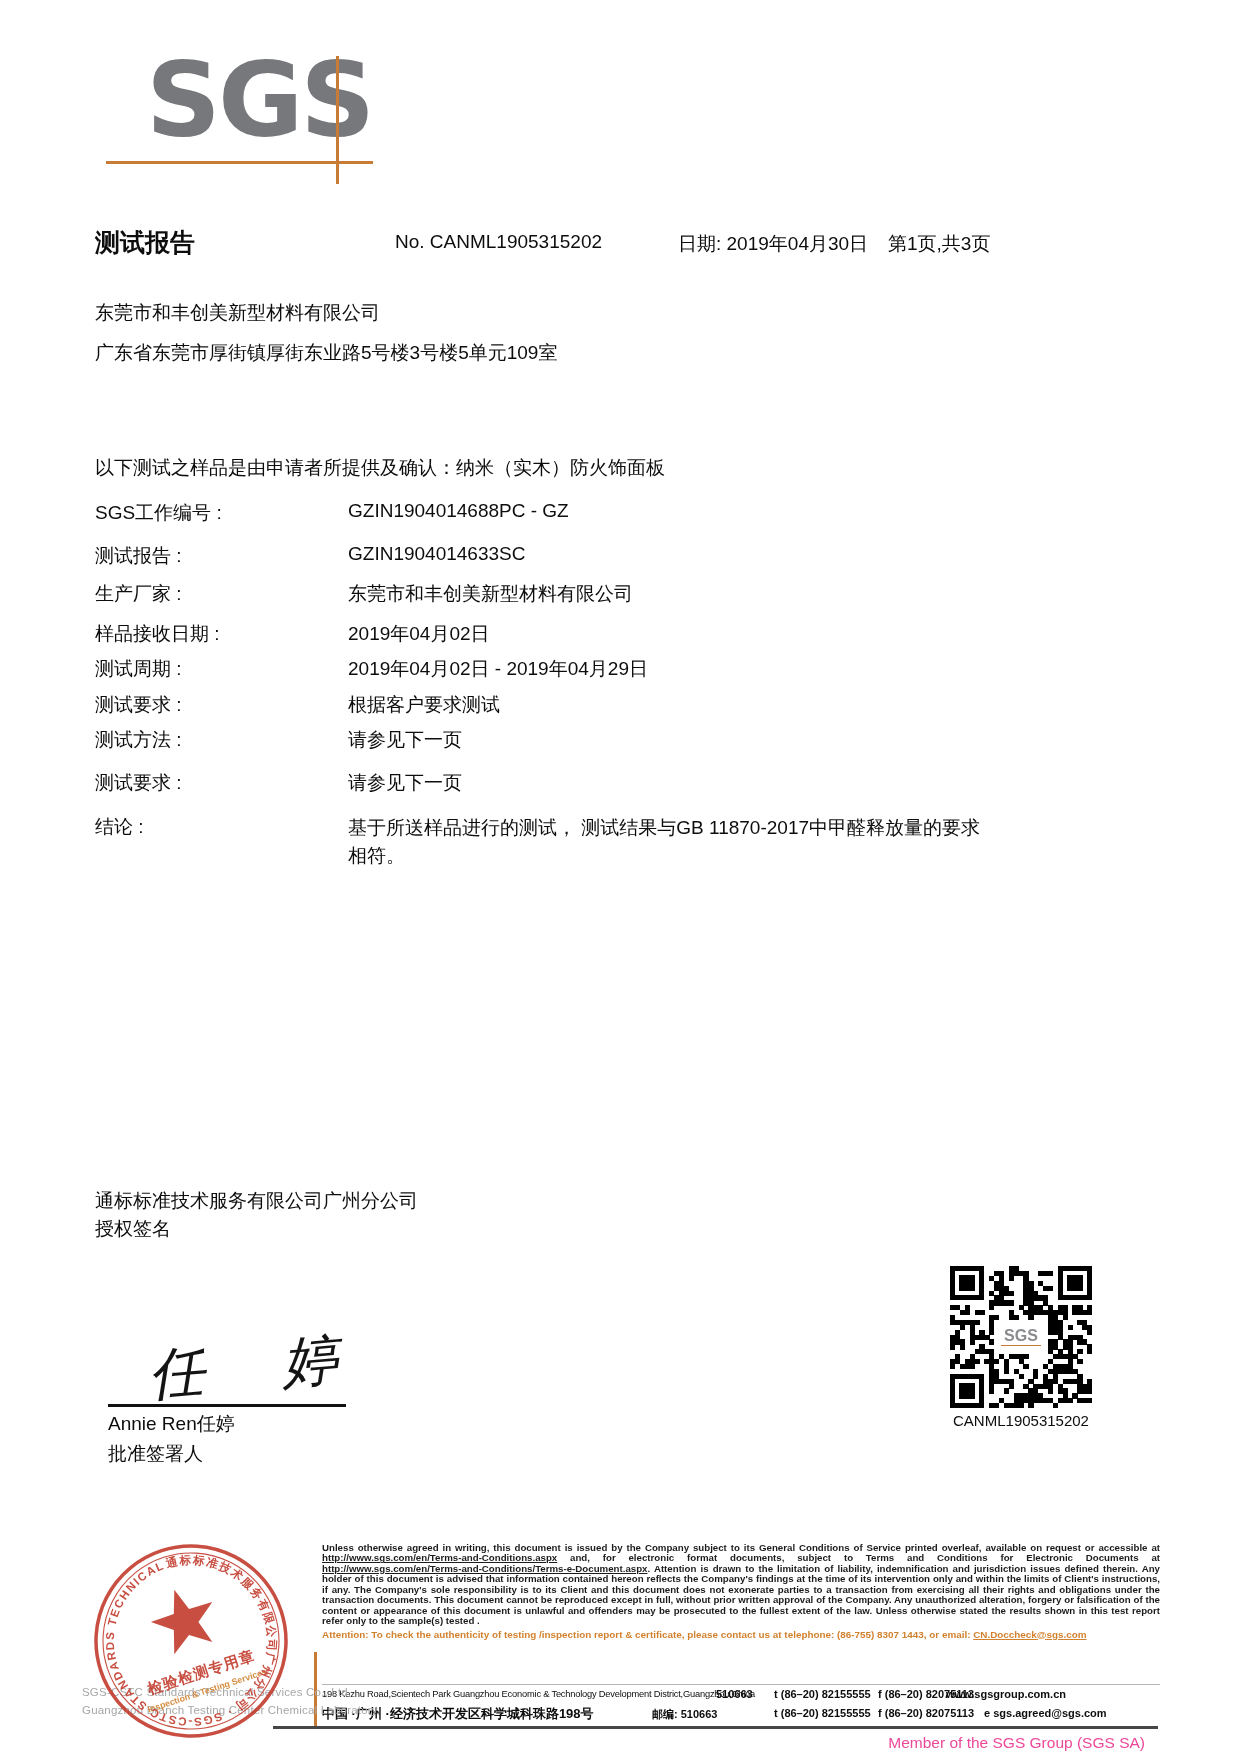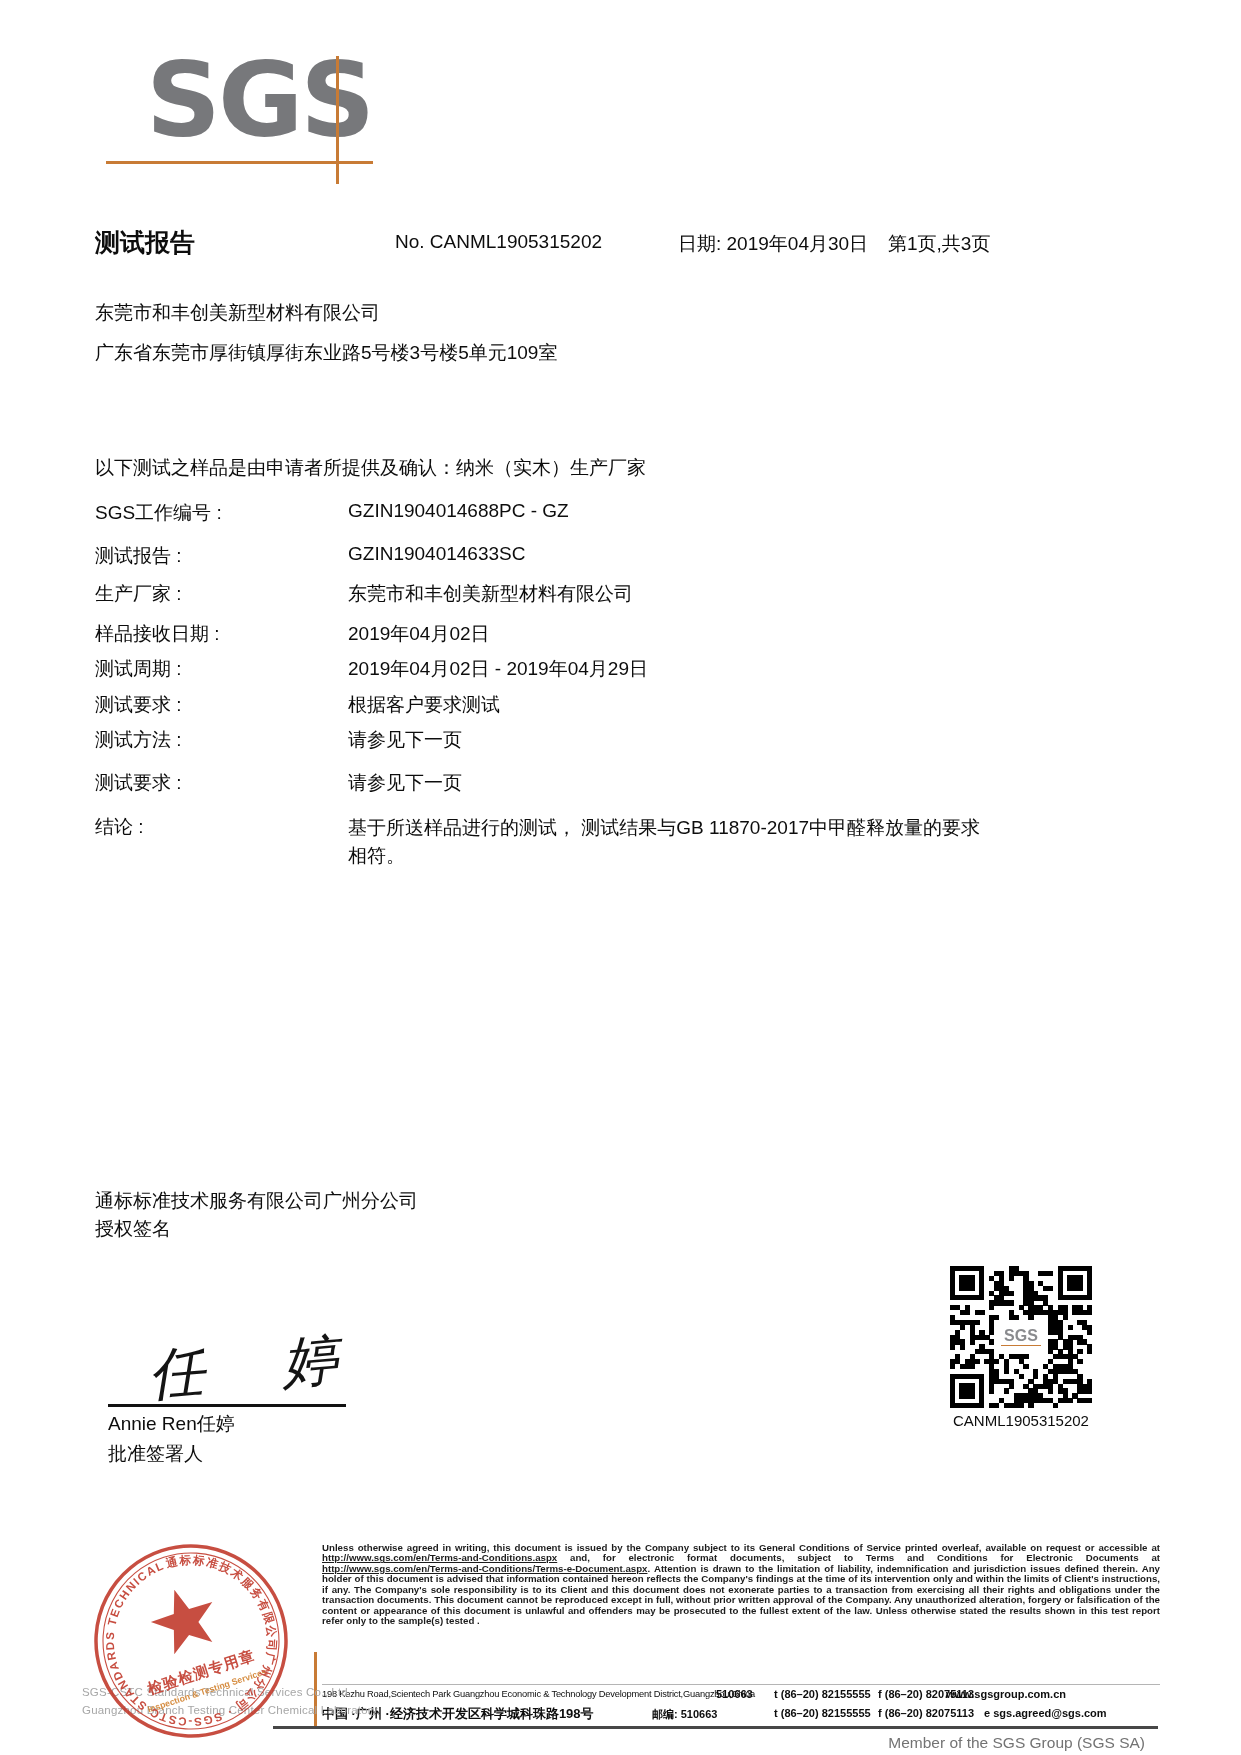--- a/index.html
+++ b/index.html
@@ -36,38 +36,38 @@
   .disclaimer{font-size:9.7px;line-height:10.45px;text-align:justify;color:#1c1c1c;font-weight:600;}
   .disclaimer .u{text-decoration:underline;}
   .attention{font-size:9.9px;line-height:11.5px;color:#d2822f;font-weight:700;margin-top:2px;}
   .attention .u{text-decoration:underline;}
   .addr-row{position:absolute;font-size:11px;color:#0d0d0d;white-space:nowrap;}
   .addr-small{font-size:9.3px;letter-spacing:-.2px;text-align:center;}
   .addr-num{font-size:11px;font-weight:700;}
   .addr-cn{font-size:13px;font-weight:700;}
   .thin-line{background:#b5b5b5;height:1px;}
   .thick-line{background:#474747;height:3px;}
-  .member{font-size:15.5px;color:#737373;}
+  .member{font-size:15.5px;color:#ec4899;}
 </style>
 </head>
 <body>
 
 <div class="abs logo-text" style="left:146px;top:48px;">SGS</div>
 <div class="abs orange-h" style="left:106px;top:161px;width:267px;"></div>
 <div class="abs orange-v" style="left:336px;top:56px;height:128px;"></div>
 
 <div class="abs doc-title" style="left:95px;top:226px;">测试报告</div>
 <div class="abs title-meta" style="left:395px;top:231px;">No. CANML1905315202</div>
 <div class="abs title-meta" style="left:678px;top:231px;">日期: 2019年04月30日</div>
 <div class="abs title-meta" style="left:888px;top:231px;">第1页,共3页</div>
 
 <div class="abs t19" style="left:95px;top:300px;">东莞市和丰创美新型材料有限公司</div>
 <div class="abs t19" style="left:95px;top:340px;">广东省东莞市厚街镇厚街东业路5号楼3号楼5单元109室</div>
 
-<div class="abs t19" style="left:95px;top:455px;">以下测试之样品是由申请者所提供及确认：纳米（实木）生产厂家</div>
+<div class="abs t19" style="left:95px;top:455px;">以下测试之样品是由申请者所提供及确认：纳米（实木）防火饰面板</div>
 
 <div class="abs row-label" style="left:95px;top:500px;">SGS工作编号 :</div>
 <div class="abs row-value" style="left:348px;top:500px;">GZIN1904014688PC - GZ</div>
 
 <div class="abs row-label" style="left:95px;top:543px;">测试报告 :</div>
 <div class="abs row-value" style="left:348px;top:543px;">GZIN1904014633SC</div>
 
 <div class="abs row-label" style="left:95px;top:581px;">生产厂家 :</div>
 <div class="abs row-value" style="left:348px;top:581px;">东莞市和丰创美新型材料有限公司</div>
 
@@ -405,20 +405,21 @@
       <path id="ringPath" d="M 101,24 a 77,77 0 1,1 -0.01,0"></path>
     </defs>
     <text font-size="11.5" fill="#c23b2d" letter-spacing="1.5" font-weight="bold">
       <textPath href="#ringPath">通标标准技术服务有限公司广州分公司 · SGS-CSTC STANDARDS TECHNICAL SERVICES ·</textPath>
     </text>
   </g>
 </svg>
 
 <div class="abs foot-col" style="left:322px;top:1543px;">
   <div class="disclaimer"><span>Unless otherwise agreed in writing, this document is issued by the Company subject to its General Conditions of Service printed overleaf, available on request or accessible at </span><span class="u">http://www.sgs.com/en/Terms-and-Conditions.aspx</span><span> and, for electronic format documents, subject to Terms and Conditions for Electronic Documents at </span><span class="u">http://www.sgs.com/en/Terms-and-Conditions/Terms-e-Document.aspx</span><span>. Attention is drawn to the limitation of liability, indemnification and jurisdiction issues defined therein. Any holder of this document is advised that information contained hereon reflects the Company's findings at the time of its intervention only and within the limits of Client's instructions, if any. The Company's sole responsibility is to its Client and this document does not exonerate parties to a transaction from exercising all their rights and obligations under the transaction documents. This document cannot be reproduced except in full, without prior written approval of the Company. Any unauthorized alteration, forgery or falsification of the content or appearance of this document is unlawful and offenders may be prosecuted to the fullest extent of the law. Unless otherwise stated the results shown in this test report refer only to the sample(s) tested .</span></div>
+  <div class="attention"><span>Attention: To check the authenticity of testing /inspection report &amp; certificate, please contact us at telephone: (86-755) 8307 1443, or email: </span><span class="u">CN.Doccheck@sgs.com</span></div>
 </div>
 
 <div class="abs orange-v" style="left:314px;top:1652px;height:74px;"></div>
 <div class="abs thin-line" style="left:322px;top:1684px;width:838px;"></div>
 
 <div class="addr-row" style="left:322px;top:1688px;width:838px;">
   <span class="abs addr-small" style="left:0;top:1px;">198 Kezhu Road,Scientech Park Guangzhou Economic &amp; Technology Development District,Guangzhou,China</span>
   <span class="abs addr-num" style="left:394px;top:0;">510663</span>
   <span class="abs addr-num" style="left:452px;top:0;">t (86–20) 82155555</span>
   <span class="abs addr-num" style="left:556px;top:0;">f (86–20) 82075113</span>

